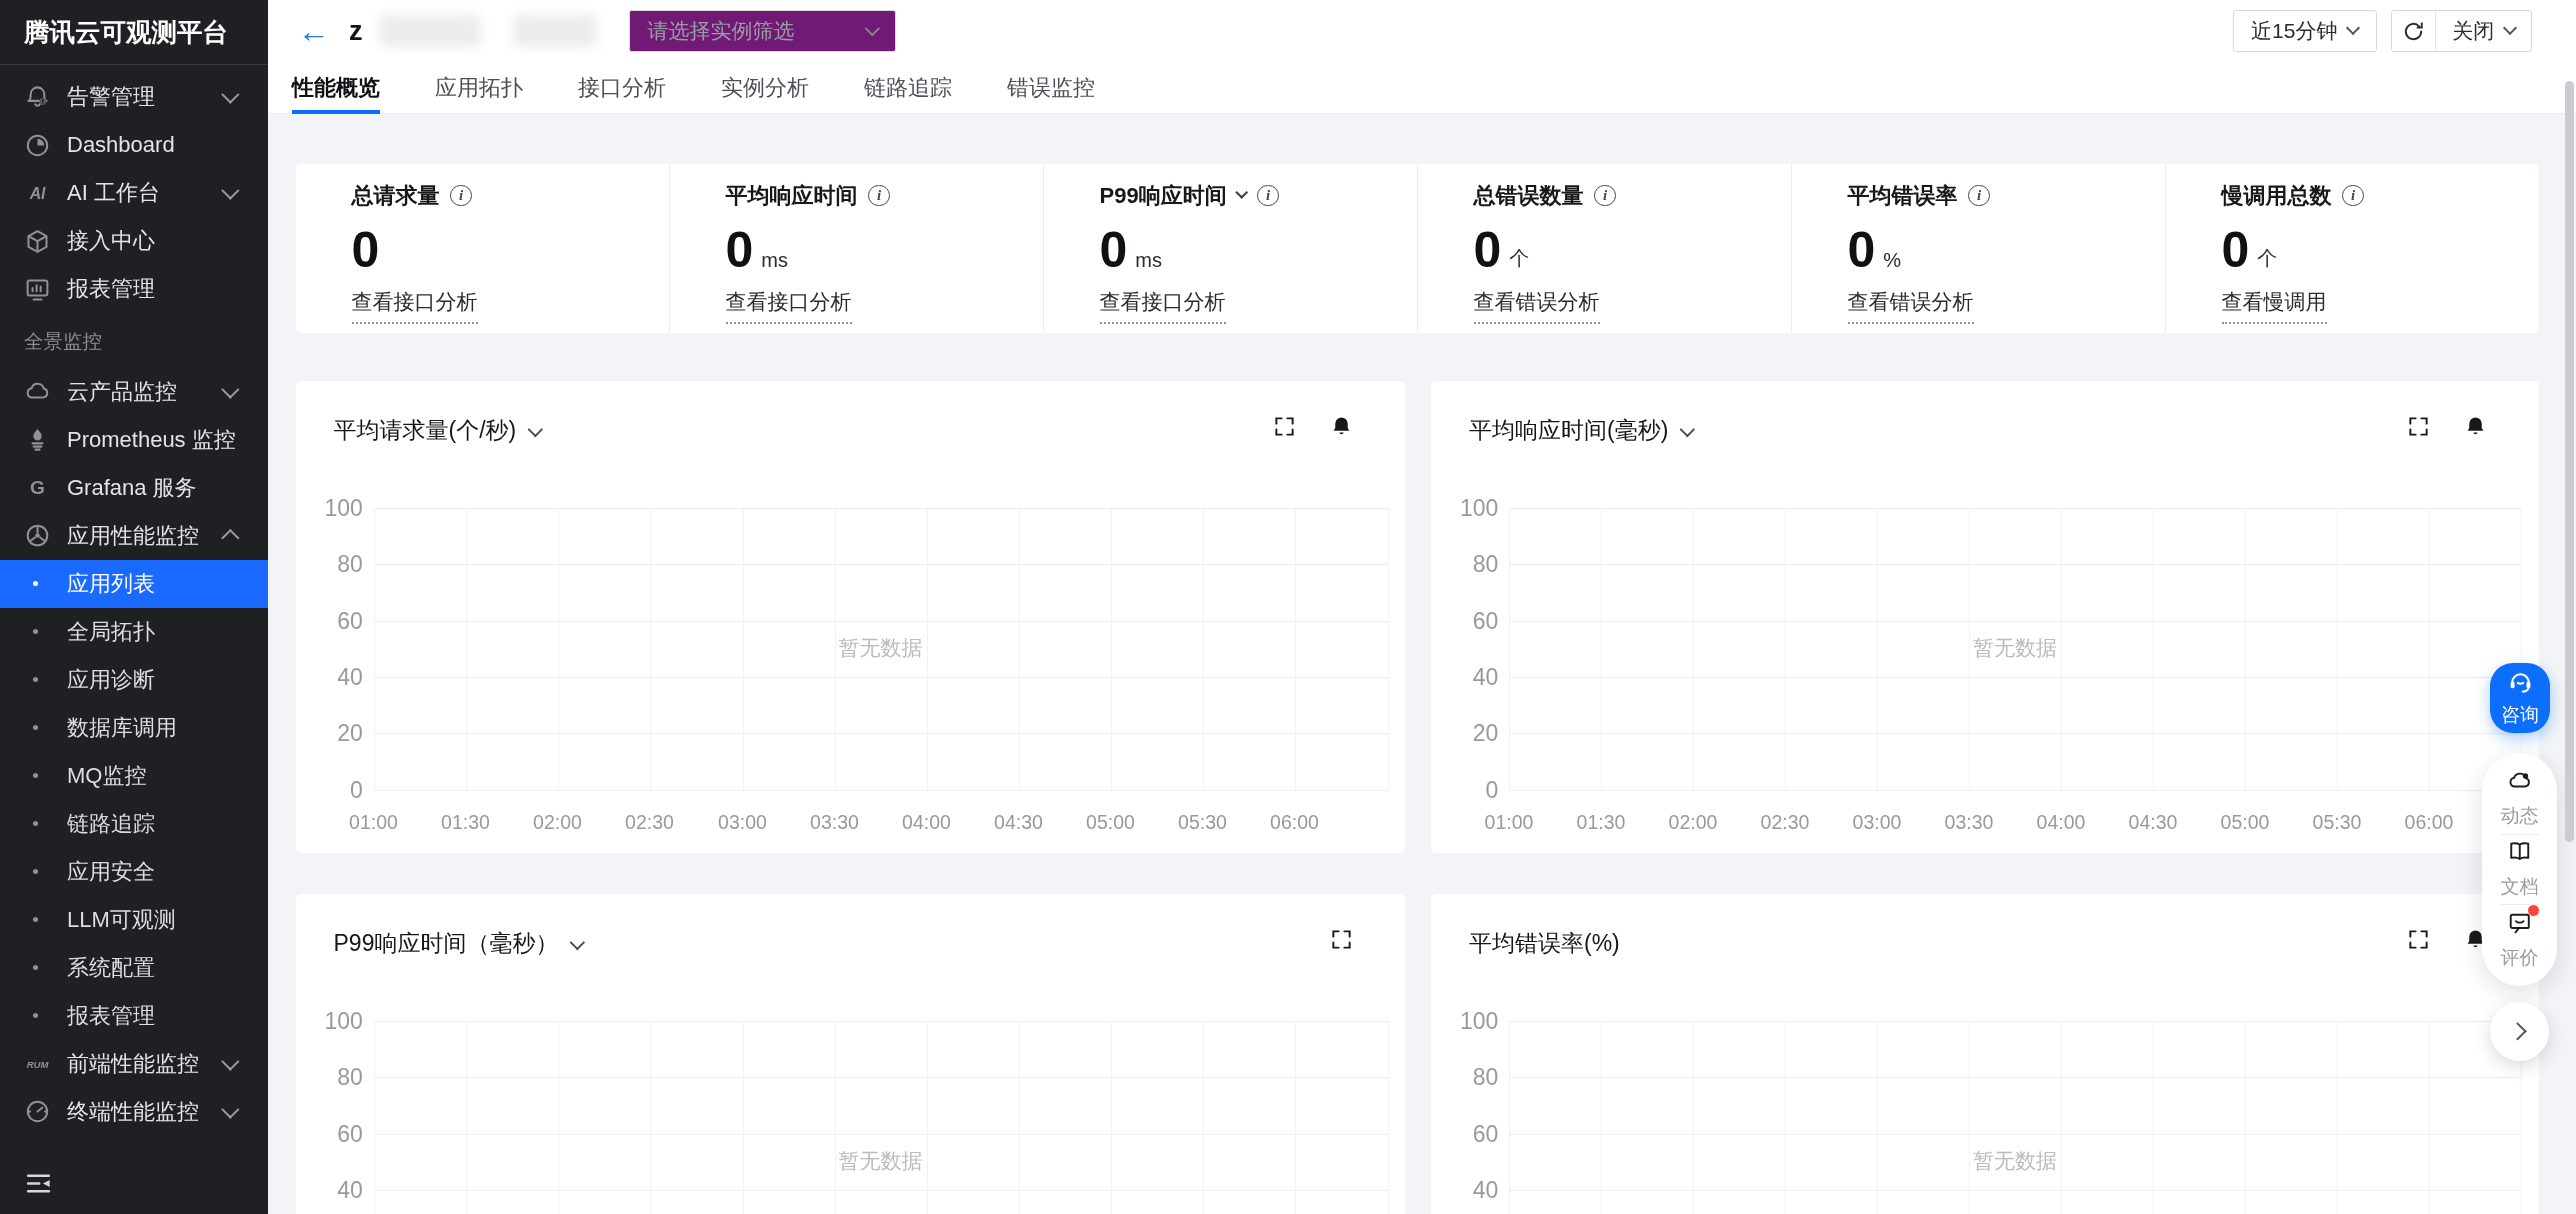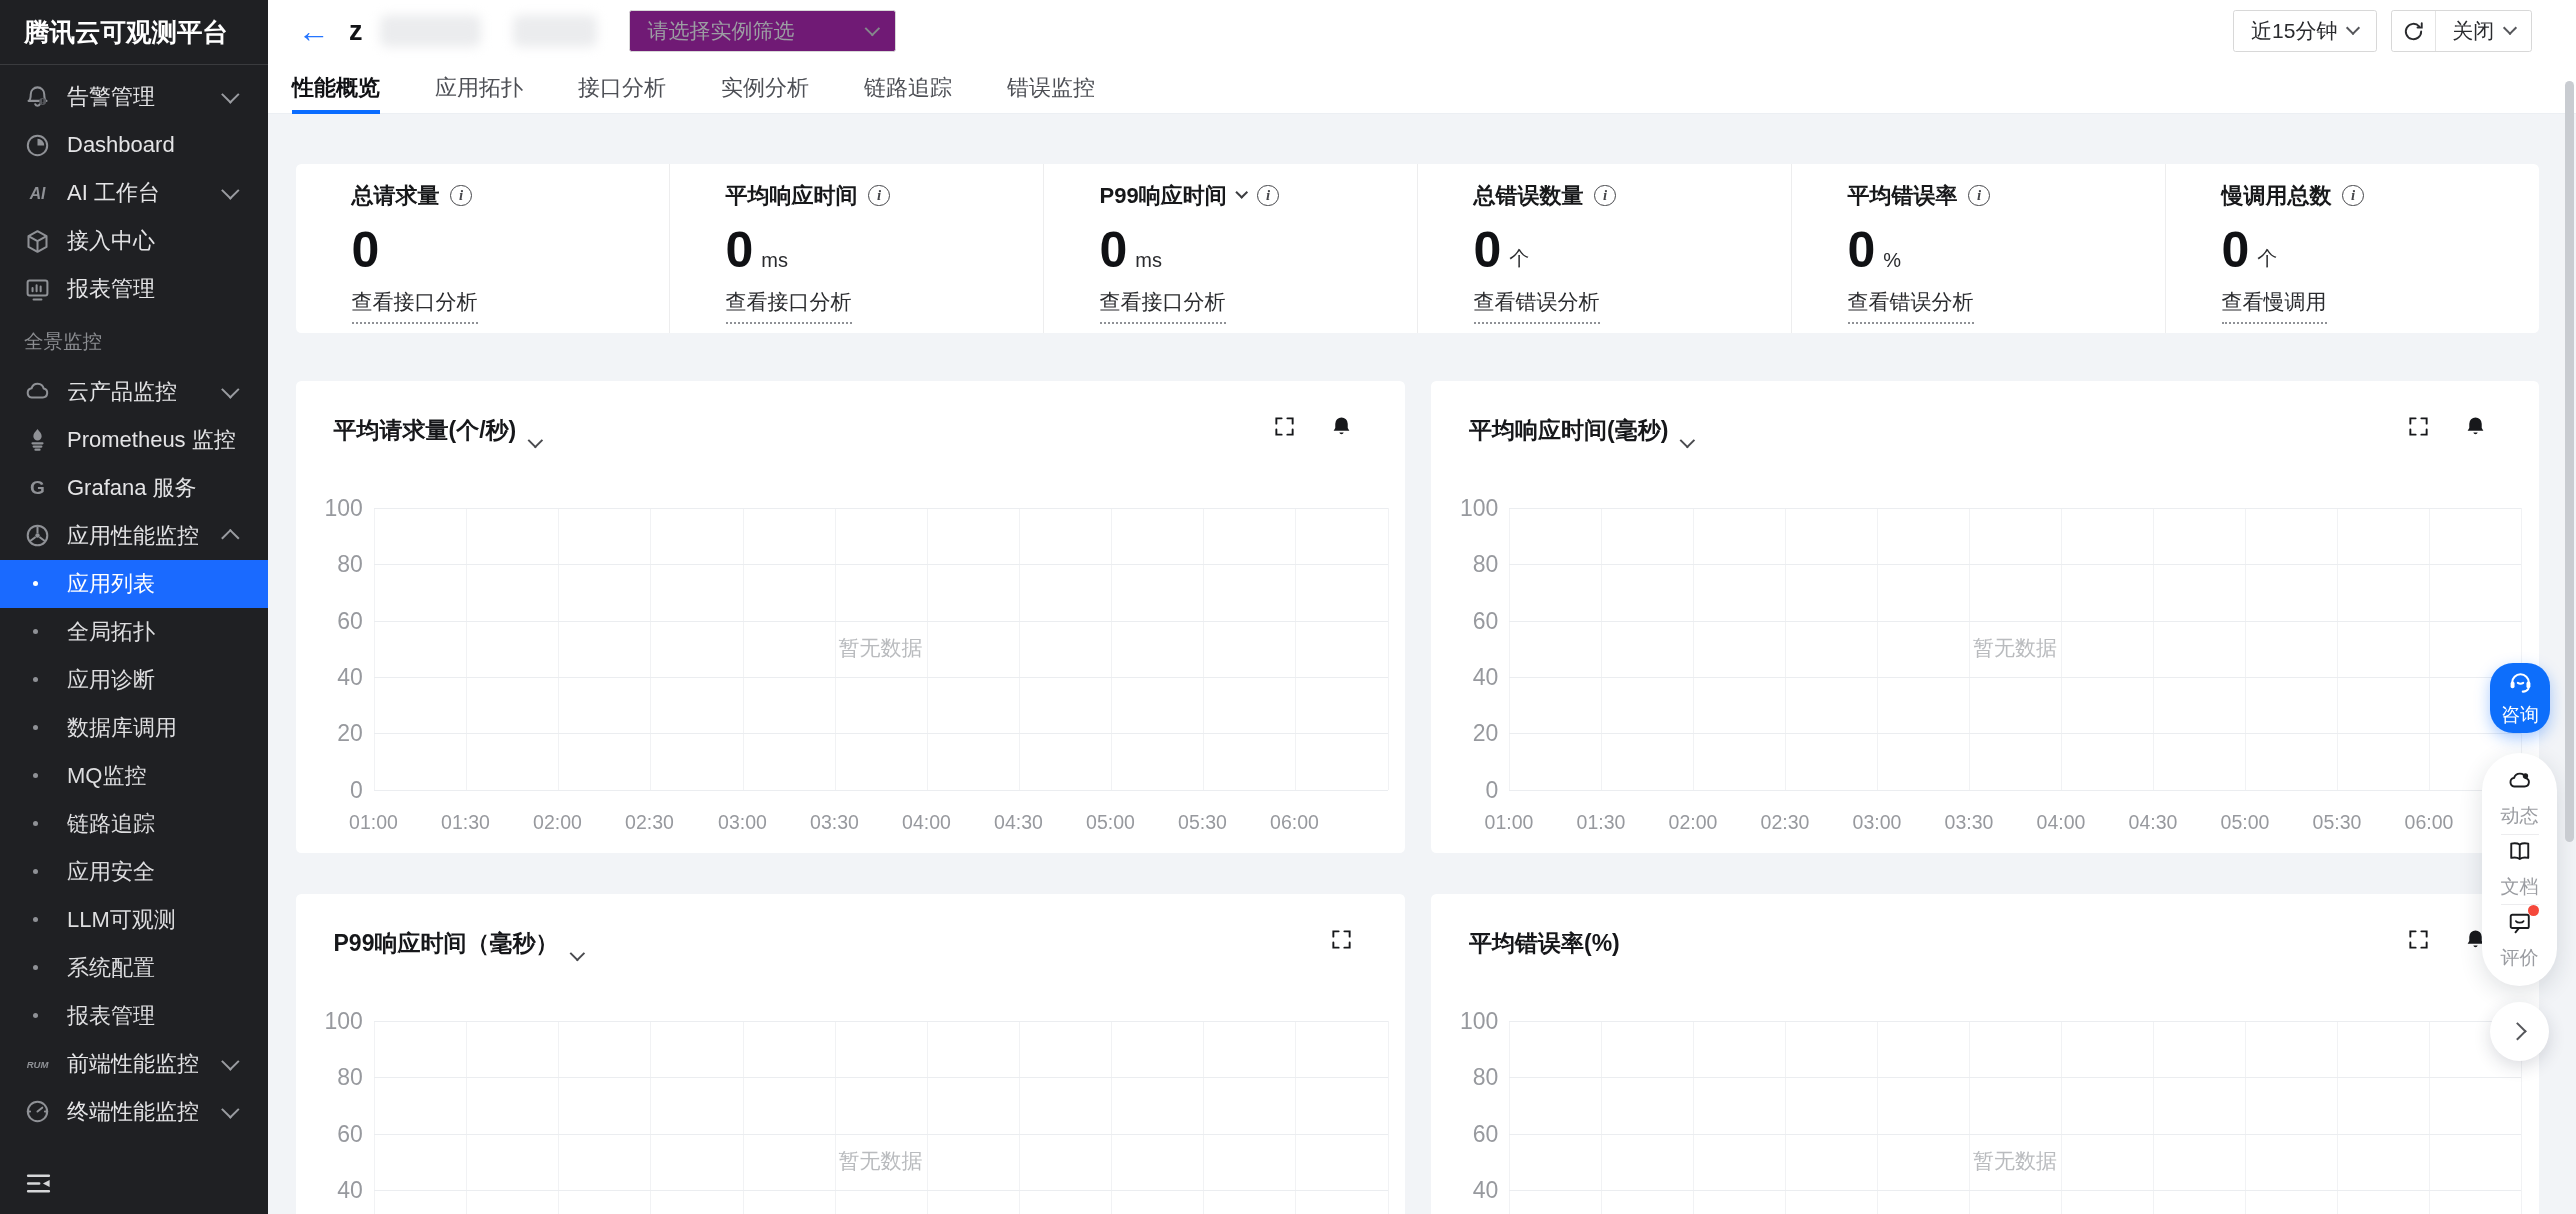--- a/index.html
+++ b/index.html
@@ -61,22 +61,22 @@
   .info{width:21.5px;height:21.5px;border:1.7px solid #45464a;border-radius:50%;display:inline-flex;align-items:center;
         justify-content:center;font-size:14.8px;font-style:italic;font-weight:700;color:#45464a;
         font-family:"Liberation Serif",serif;box-sizing:border-box;cursor:pointer;}
   .mval{margin-top:16px;display:flex;align-items:flex-end;gap:8px;height:50px;}
   .mval .num{font-size:50px;font-weight:600;color:#101114;line-height:1;}
   .mval .unit{font-size:20px;color:#2a2b2e;padding-bottom:3.4px;}
   .mlink{margin-top:13.4px;display:inline-block;font-size:21px;color:#2a2b2e;
          border-bottom:2px dotted #8f9196;padding-bottom:6px;cursor:pointer;}
   
   .panel{position:absolute;background:#fff;border-radius:5.4px;}
-  .ptitle{position:absolute;left:38px;top:34px;display:flex;align-items:flex-end;gap:13.4px;
-          font-size:23px;font-weight:700;color:#16171a;white-space:nowrap;}
+  .ptitle{position:absolute;left:38px;top:34px;display:flex;align-items:center;gap:13.4px;
+          font-size:23px;font-weight:400;color:#16171a;white-space:nowrap;}
   .ptitle .chev{width:8.7px;height:8.7px;border-width:2px;border-color:#4a4b4f;margin-top:-2.7px;}
   .picons{position:absolute;top:34px;right:52px;display:flex;gap:34px;align-items:center;}
   .plot{position:absolute;left:78px;top:127px;}
   .hline{position:absolute;left:0;height:0;border-top:1.3px solid #ebedf0;}
   .vline{position:absolute;top:0;width:0;border-left:1.3px solid #f1f2f4;}
   .ylab{position:absolute;right:calc(100% + 10.7px);transform:translateY(-50%);font-size:23px;color:#97999e;}
   .xlab{position:absolute;top:303px;transform:translateX(-50%);font-size:19.5px;color:#97999e;white-space:nowrap;}
   .nodata{position:absolute;left:50%;top:140px;transform:translate(-50%,-50%);font-size:21px;color:#b9bbbe;}
   
   .consult{position:absolute;left:2222px;top:663px;width:60px;height:70px;border-radius:23px;background:#0d6efb;

